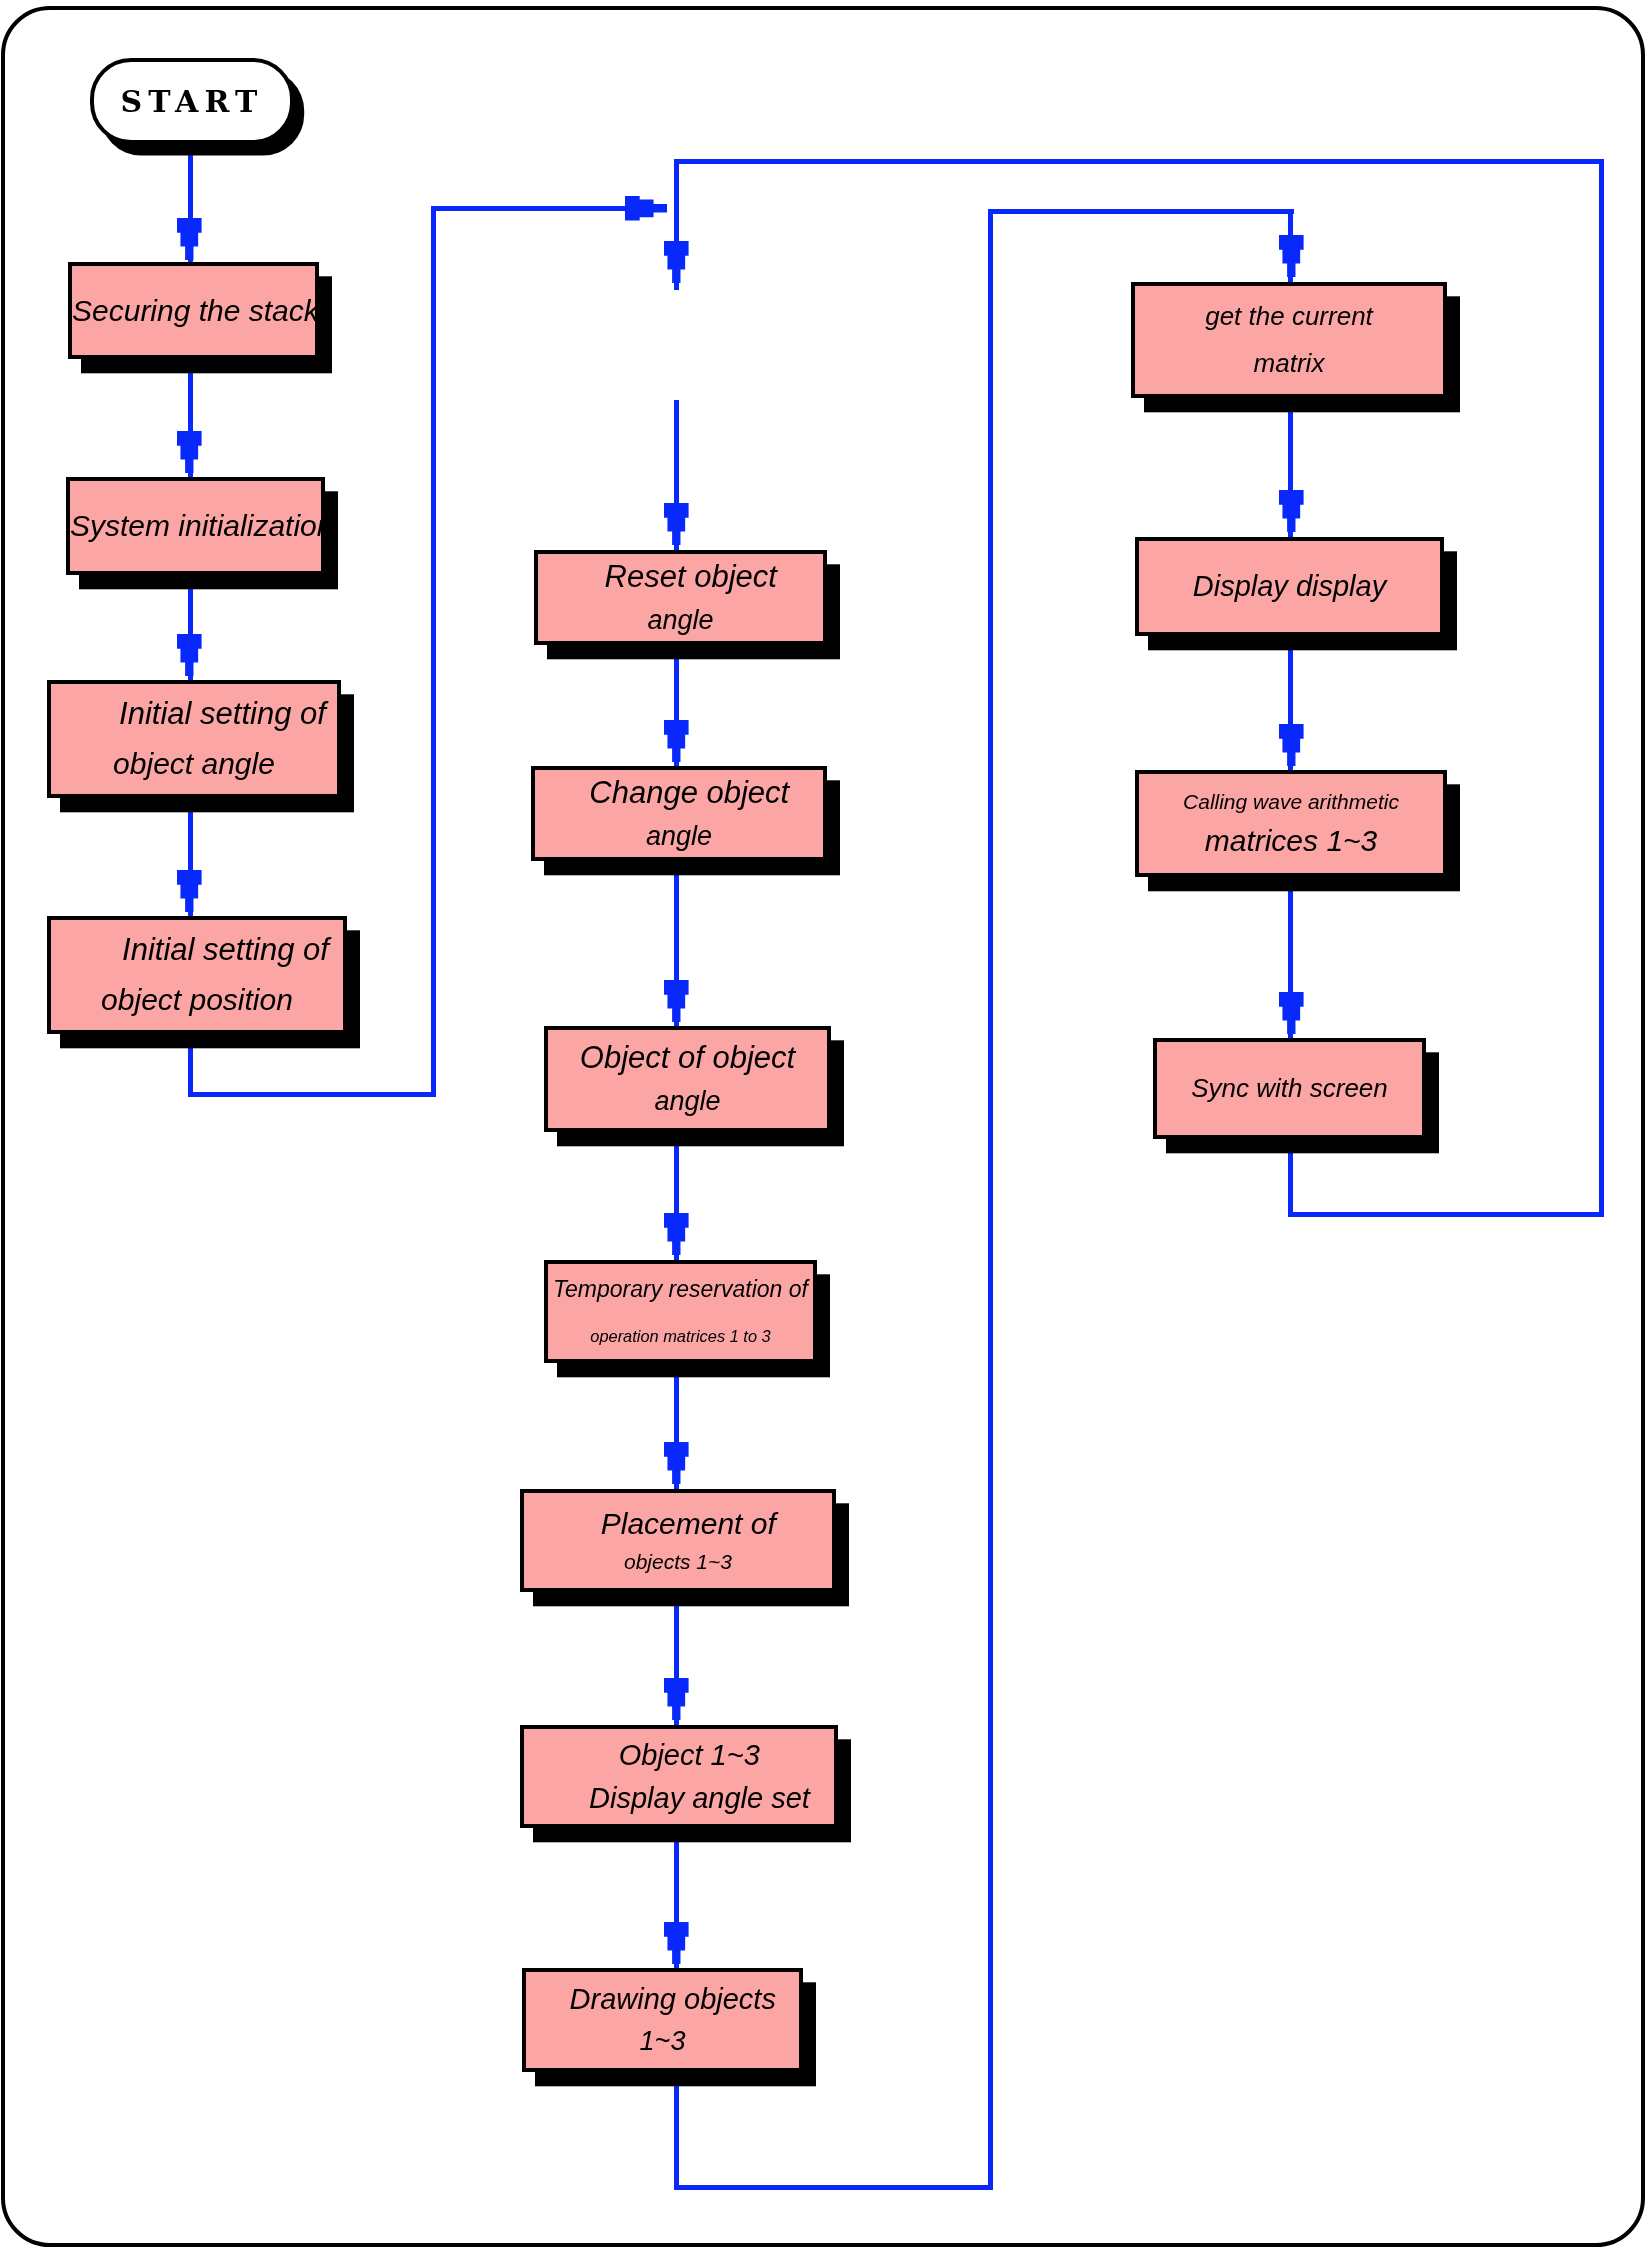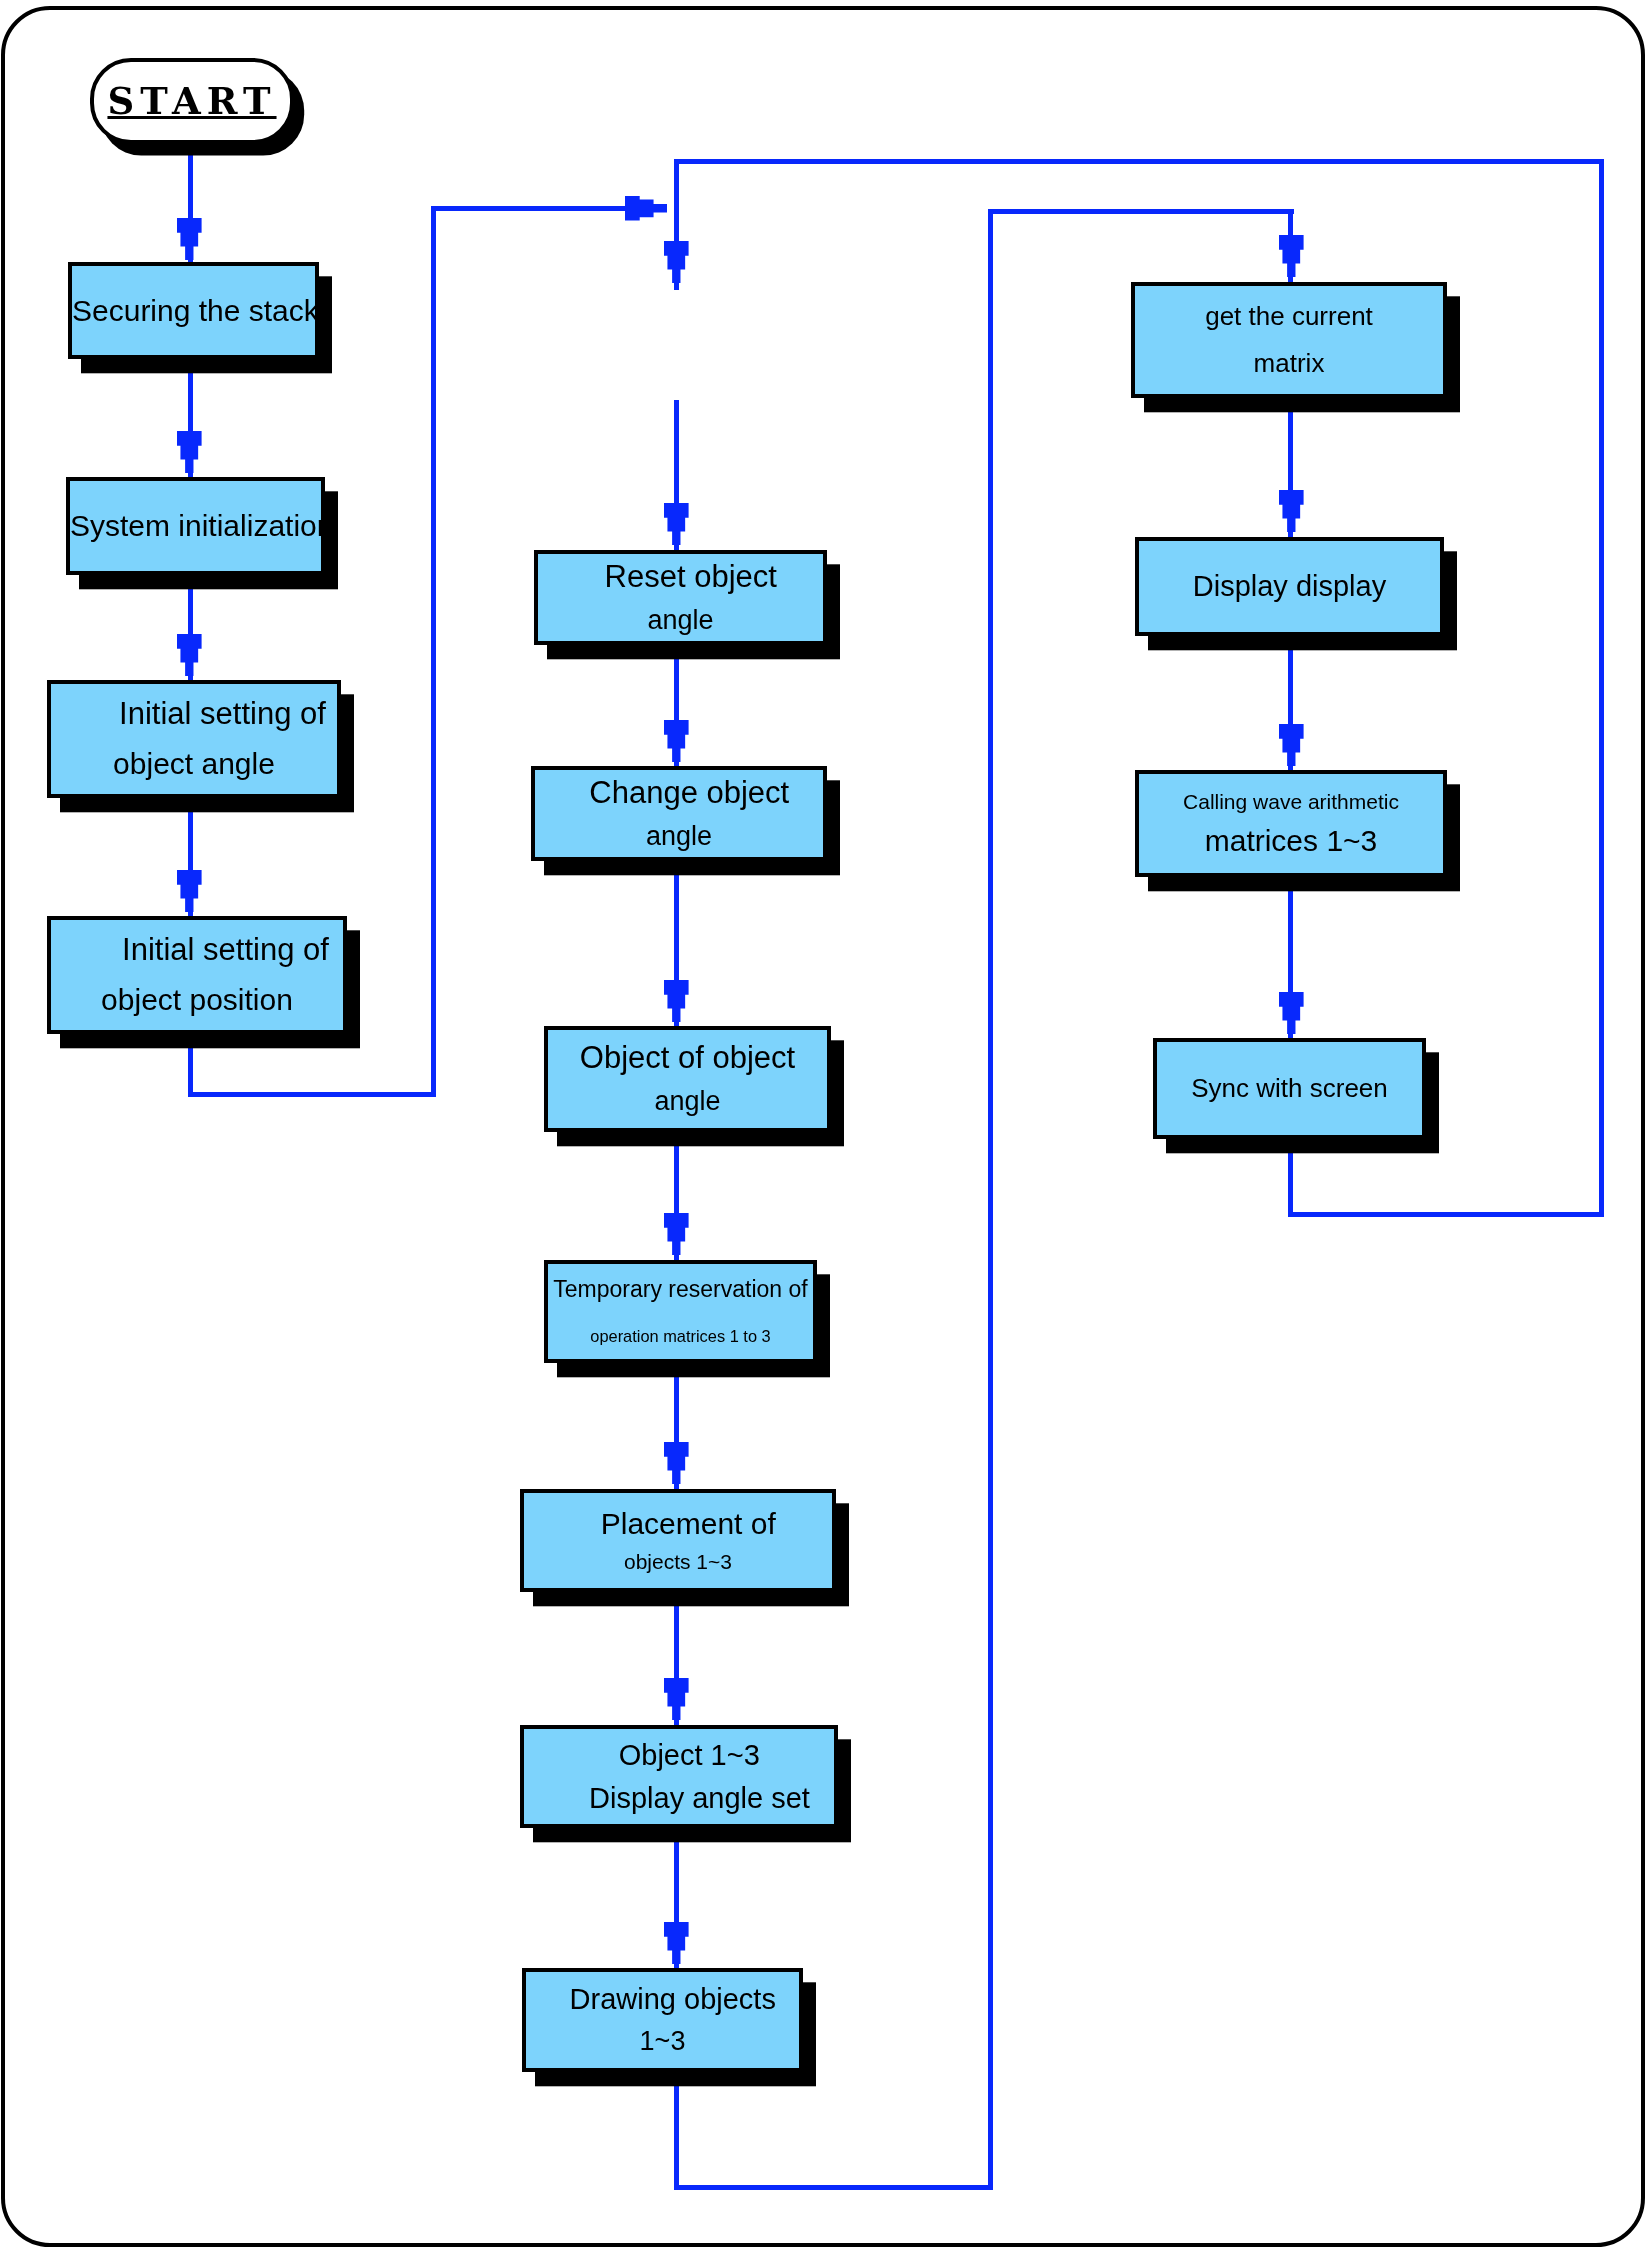--- a/index.html
+++ b/index.html
@@ -3,29 +3,29 @@
 <meta charset="utf-8">
 <style>
   html,body{margin:0;padding:0;background:#fff;}
   body{width:1650px;height:2250px;position:relative;overflow:hidden;
        font-family:"Liberation Sans",sans-serif;color:#000;}
   #canvas{position:absolute;inset:0;}
   
   .page-border{position:absolute;left:1.4px;top:5.5px;right:5.5px;bottom:3.4px;
     border:4.8px solid #000;border-radius:49px;}
   
-  .node{position:absolute;background:#7dd3fc;border:4.8px solid #000;
+  .node{position:absolute;background:#fca5a5;border:4.8px solid #000;
     box-shadow:13px 14.3px 0 #000;z-index:3;display:flex;flex-direction:column;
-    justify-content:center;align-items:stretch;text-align:center;gap:12.3px;}
+    justify-content:center;align-items:stretch;text-align:center;gap:12.3px;font-style:italic;}
   .node .ln{line-height:1.05;white-space:nowrap;}
   .start-node{position:absolute;background:#fff;border:4.1px solid #000;
     border-radius:41px;box-shadow:10.2px 11.6px 0 #000;z-index:3;display:flex;
     align-items:center;justify-content:center;
     font-family:"DejaVu Serif","Liberation Serif",serif;font-weight:bold;
-    font-size:37px;letter-spacing:6.1px;text-decoration:underline;}
+    font-size:30px;letter-spacing:6.1px;}
   
   .cl{position:absolute;background:#0828fc;z-index:1;}
   
   .arrow-down{position:absolute;width:24.6px;height:42px;background:#0828fc;z-index:2;
     clip-path:polygon(0% 0%,100% 0%,100% 35%,86% 35%,86% 68%,67% 68%,67% 100%,
                       33% 100%,33% 68%,14% 68%,14% 35%,0% 35%);}
   .arrow-right{position:absolute;width:42px;height:24.6px;background:#0828fc;z-index:2;
     clip-path:polygon(0% 0%,35% 0%,35% 14%,68% 14%,68% 33%,100% 33%,100% 67%,
                       68% 67%,68% 86%,35% 86%,35% 100%,0% 100%);}
   

